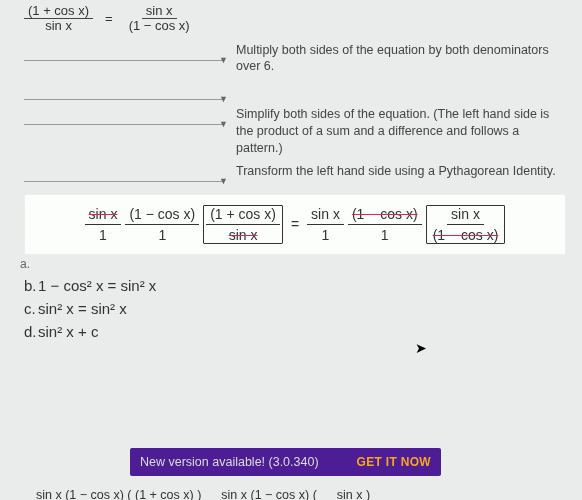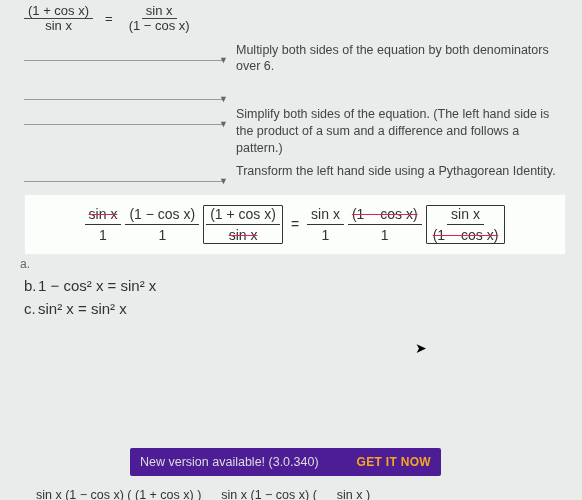--- a/index.html
+++ b/index.html
@@ -107,20 +107,21 @@
         <span class="t">sin x</span>
         <span class="b strike">(1 − cos x)</span>
       </span>
   </div>
 </div>
 <div class="alabel">a.</div>
 
 <div class="choices">
   <div class="choice"><span class="lbl">b.</span><span>1 − cos² x = sin² x</span></div>
   <div class="choice"><span class="lbl">c.</span><span>sin² x = sin² x</span></div>
+  <div class="choice"><span class="lbl">d.</span><span>sin² x + c</span></div>
 </div>
 
 <div class="toast">
   <span>New version available! (3.0.340)</span>
   <span class="getit">GET IT NOW</span>
 </div>
 
 <div class="bottomrow">
   <span>sin x  (1 − cos x)  ( (1 + cos x) )</span>
   <span>sin x  (1 − cos x)  (</span>

